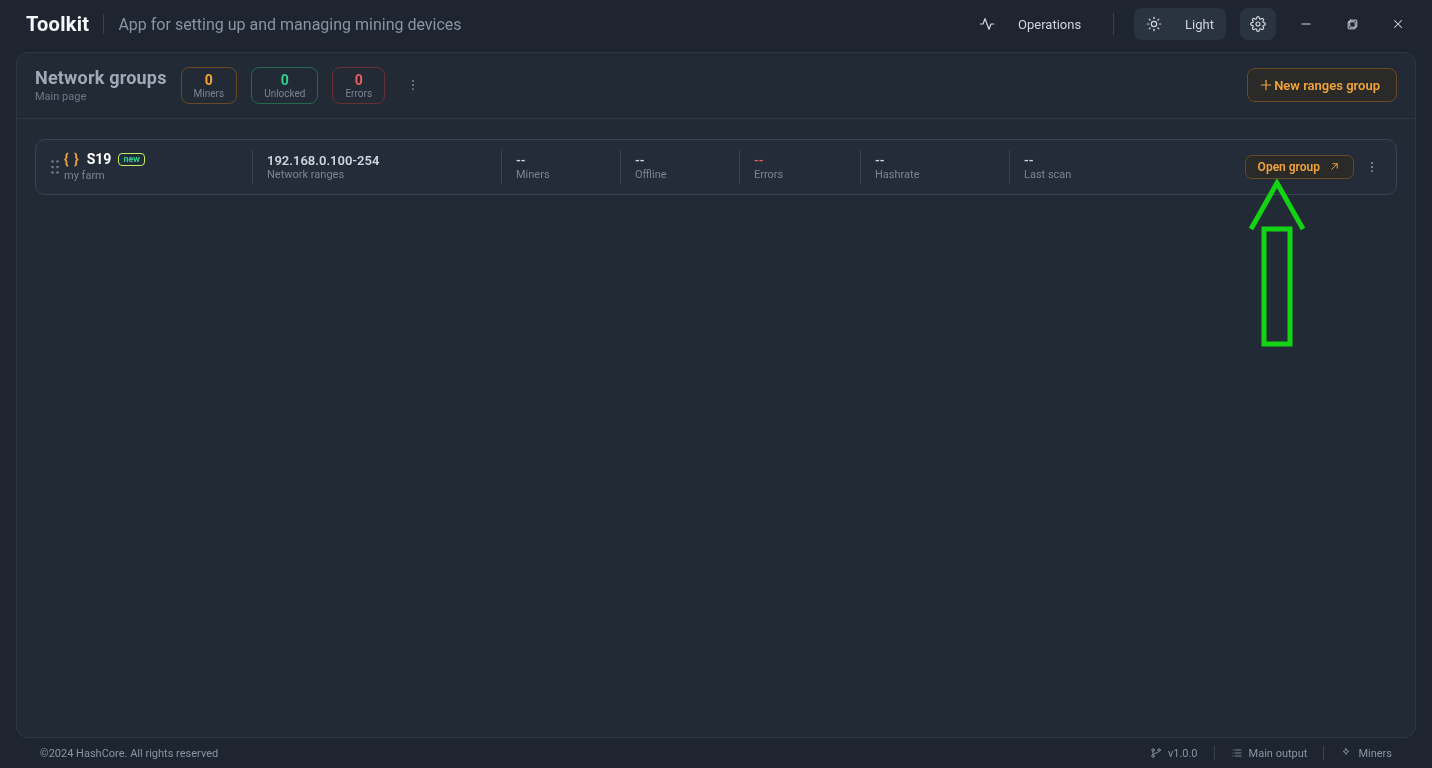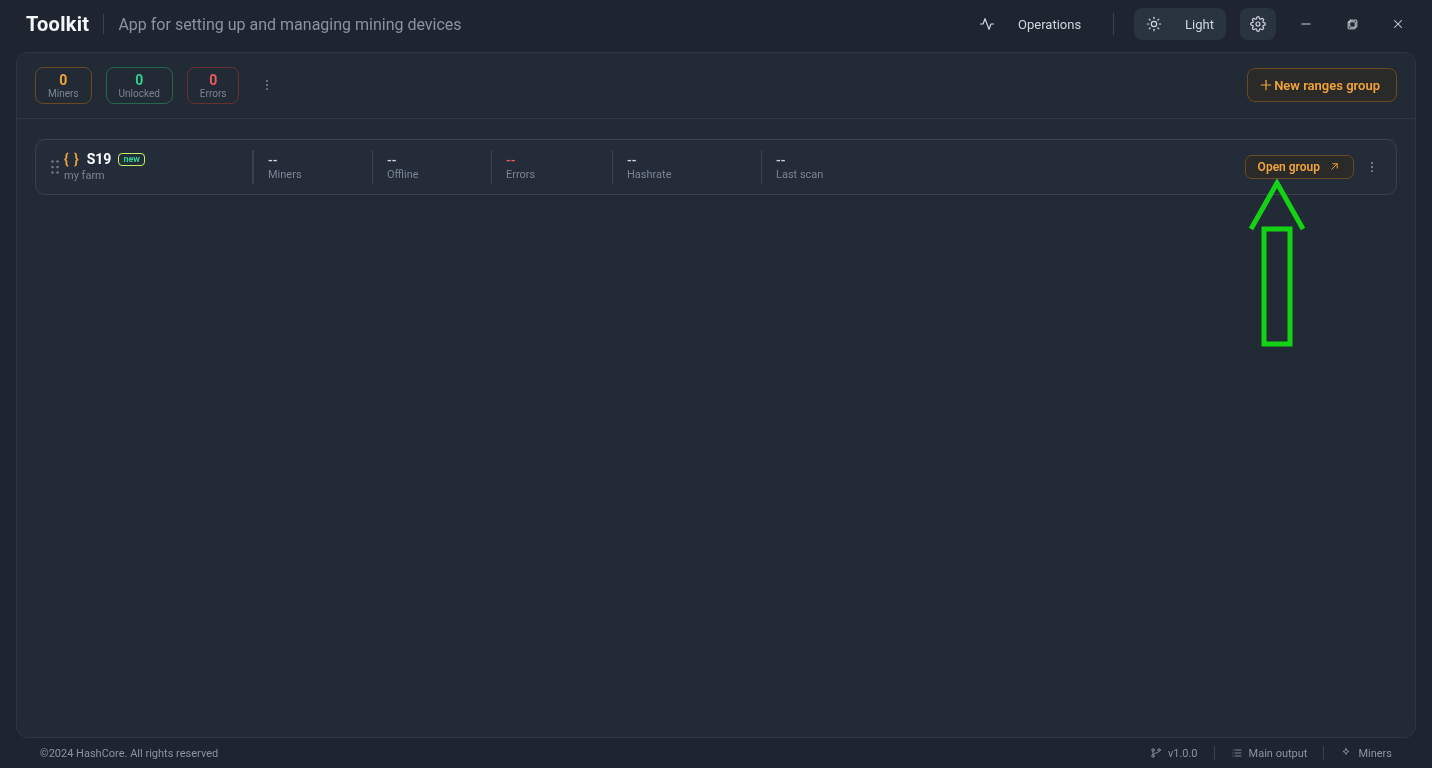--- a/index.html
+++ b/index.html
@@ -278,20 +278,24 @@
   <div class="win-btn">
     <svg class="icon" width="14" height="14" viewBox="0 0 24 24">
         <line x1="6" y1="6" x2="18" y2="18"></line>
         <line x1="18" y1="6" x2="6" y2="18"></line>
       </svg>
   </div>
 </div>
 
 <div class="panel">
   <div class="topbar">
+    <div class="page-title-wrap">
+      <div class="page-title">Network groups</div>
+      <div class="page-sub">Main page</div>
+    </div>
 
     <div class="stat-chip accent">
       <span class="v">0</span>
       <span class="l">Miners</span>
     </div>
     <div class="stat-chip green">
       <span class="v">0</span>
       <span class="l">Unlocked</span>
     </div>
     <div class="stat-chip red">
@@ -334,20 +338,24 @@
       <div class="name-cell">
         <div class="name-line">
           <span class="curly">{&nbsp;}</span>
           <span class="grp-name">S19</span>
           <span class="tag-new">new</span>
         </div>
         <span class="grp-sub">my farm</span>
       </div>
 
       <div class="vline"></div>
+      <div class="col ranges">
+        <span class="val">192.168.0.100-254</span>
+        <span class="lbl">Network ranges</span>
+      </div>
 
       <div class="vline"></div>
       <div class="col miners">
         <span class="val">--</span>
         <span class="lbl">Miners</span>
       </div>
 
       <div class="vline"></div>
       <div class="col offline">
         <span class="val">--</span>

